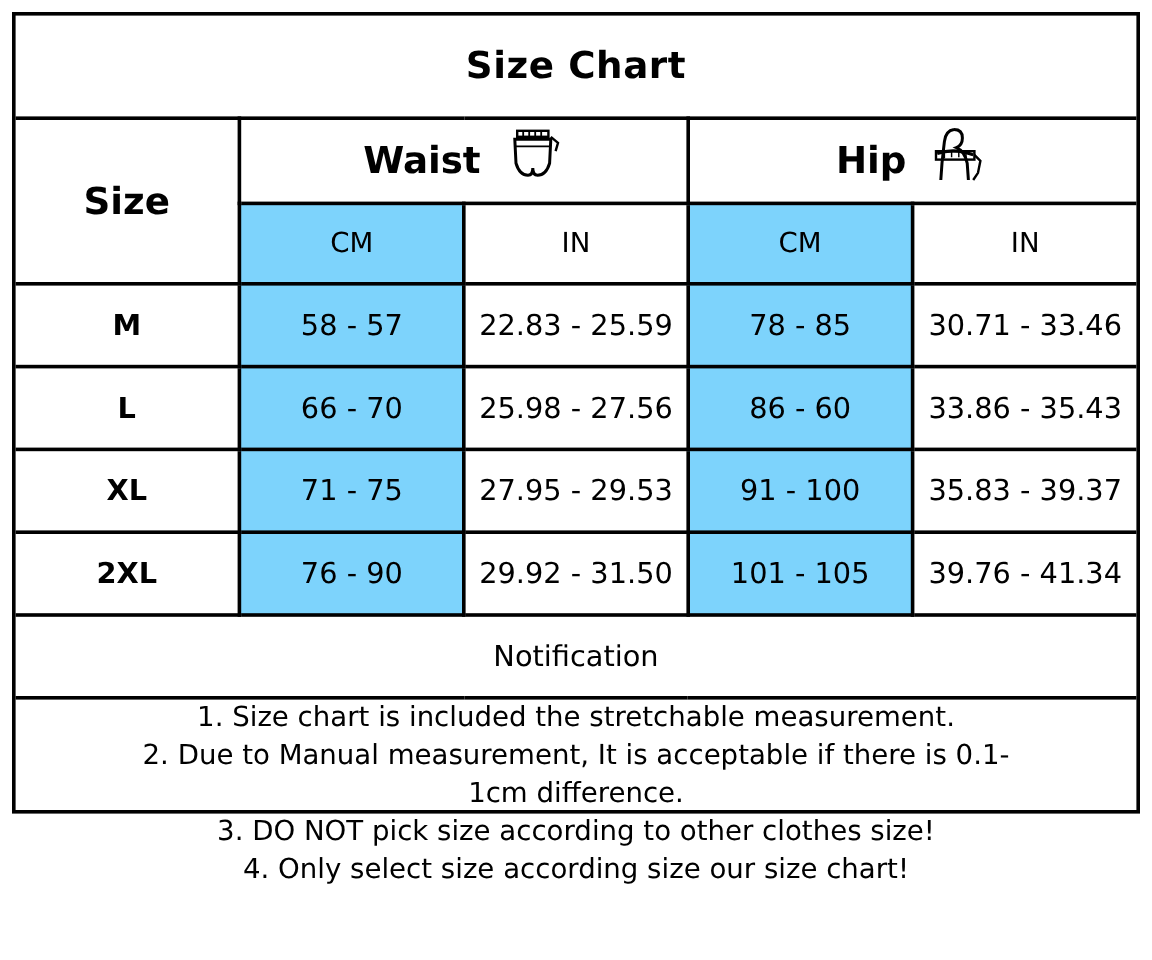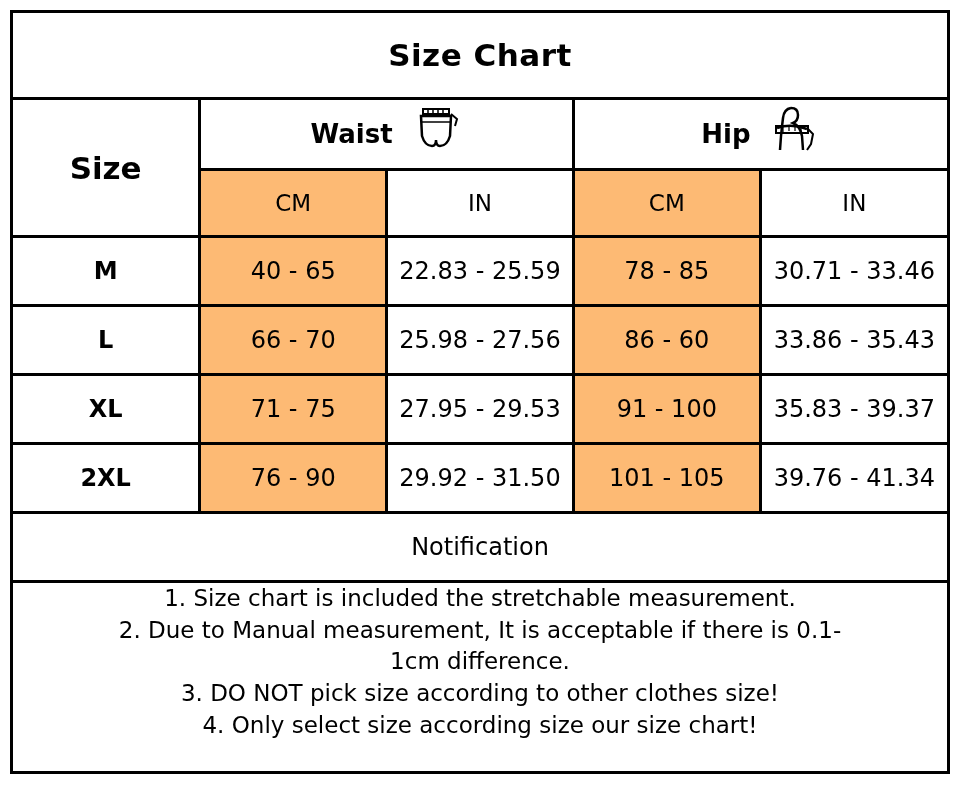--- a/index.html
+++ b/index.html
@@ -12,21 +12,21 @@
     height: 800px;
     font-family: "DejaVu Sans", sans-serif;
     color: #000000;
     overflow: hidden;
   }
   .sheet {
     position: absolute;
     left: 10px;
     top: 10px;
     width: 940px;
-    height: 764px;
+    height: 668px;
     box-sizing: border-box;
     border: 3px solid #000000;
     background: #ffffff;
   }
   table.chart {
     width: 100%;
     border-collapse: collapse;
     table-layout: fixed;
   }
   table.chart td, table.chart th {
@@ -42,42 +42,42 @@
   table.chart tr:last-child td, table.chart tr:last-child th { border-bottom: none; }
 
   .title-cell {
     height: 84px;
     font-size: 31px;
     font-weight: bold;
     letter-spacing: 0.5px;
   }
   .group-cell {
     height: 68px;
-    font-size: 26px;
+    font-size: 31px;
     font-weight: bold;
     margin-top: 36px;
   }
   .group-inner {
     display: flex;
     align-items: center;
     justify-content: center;
     gap: 16px;
   }
   .size-head {
     font-size: 31px;
     font-weight: bold;
     width: 134px;
   }
   .unit-cell {
     height: 64px;
     font-size: 23px;
     font-weight: normal;
   }
   .shaded {
-    background: #fdba74;
+    background: #7dd3fc;
   }
   .data-row td {
     height: 66px;
     font-size: 24px;
   }
   .data-row td.size-label {
     font-weight: bold;
     font-size: 24px;
   }
   .notif-cell {
@@ -146,21 +146,21 @@
     </tr>
     <tr>
       <td class="unit-cell shaded">CM</td>
       <td class="unit-cell">IN</td>
       <td class="unit-cell shaded">CM</td>
       <td class="unit-cell">IN</td>
     </tr>
 
     <tr class="data-row">
       <td class="size-label">M</td>
-      <td class="shaded">40 - 65</td>
+      <td class="shaded">58 - 57</td>
       <td>22.83 - 25.59</td>
       <td class="shaded">78 - 85</td>
       <td>30.71 - 33.46</td>
     </tr>
     <tr class="data-row">
       <td class="size-label">L</td>
       <td class="shaded">66 - 70</td>
       <td>25.98 - 27.56</td>
       <td class="shaded">86 - 60</td>
       <td>33.86 - 35.43</td>

